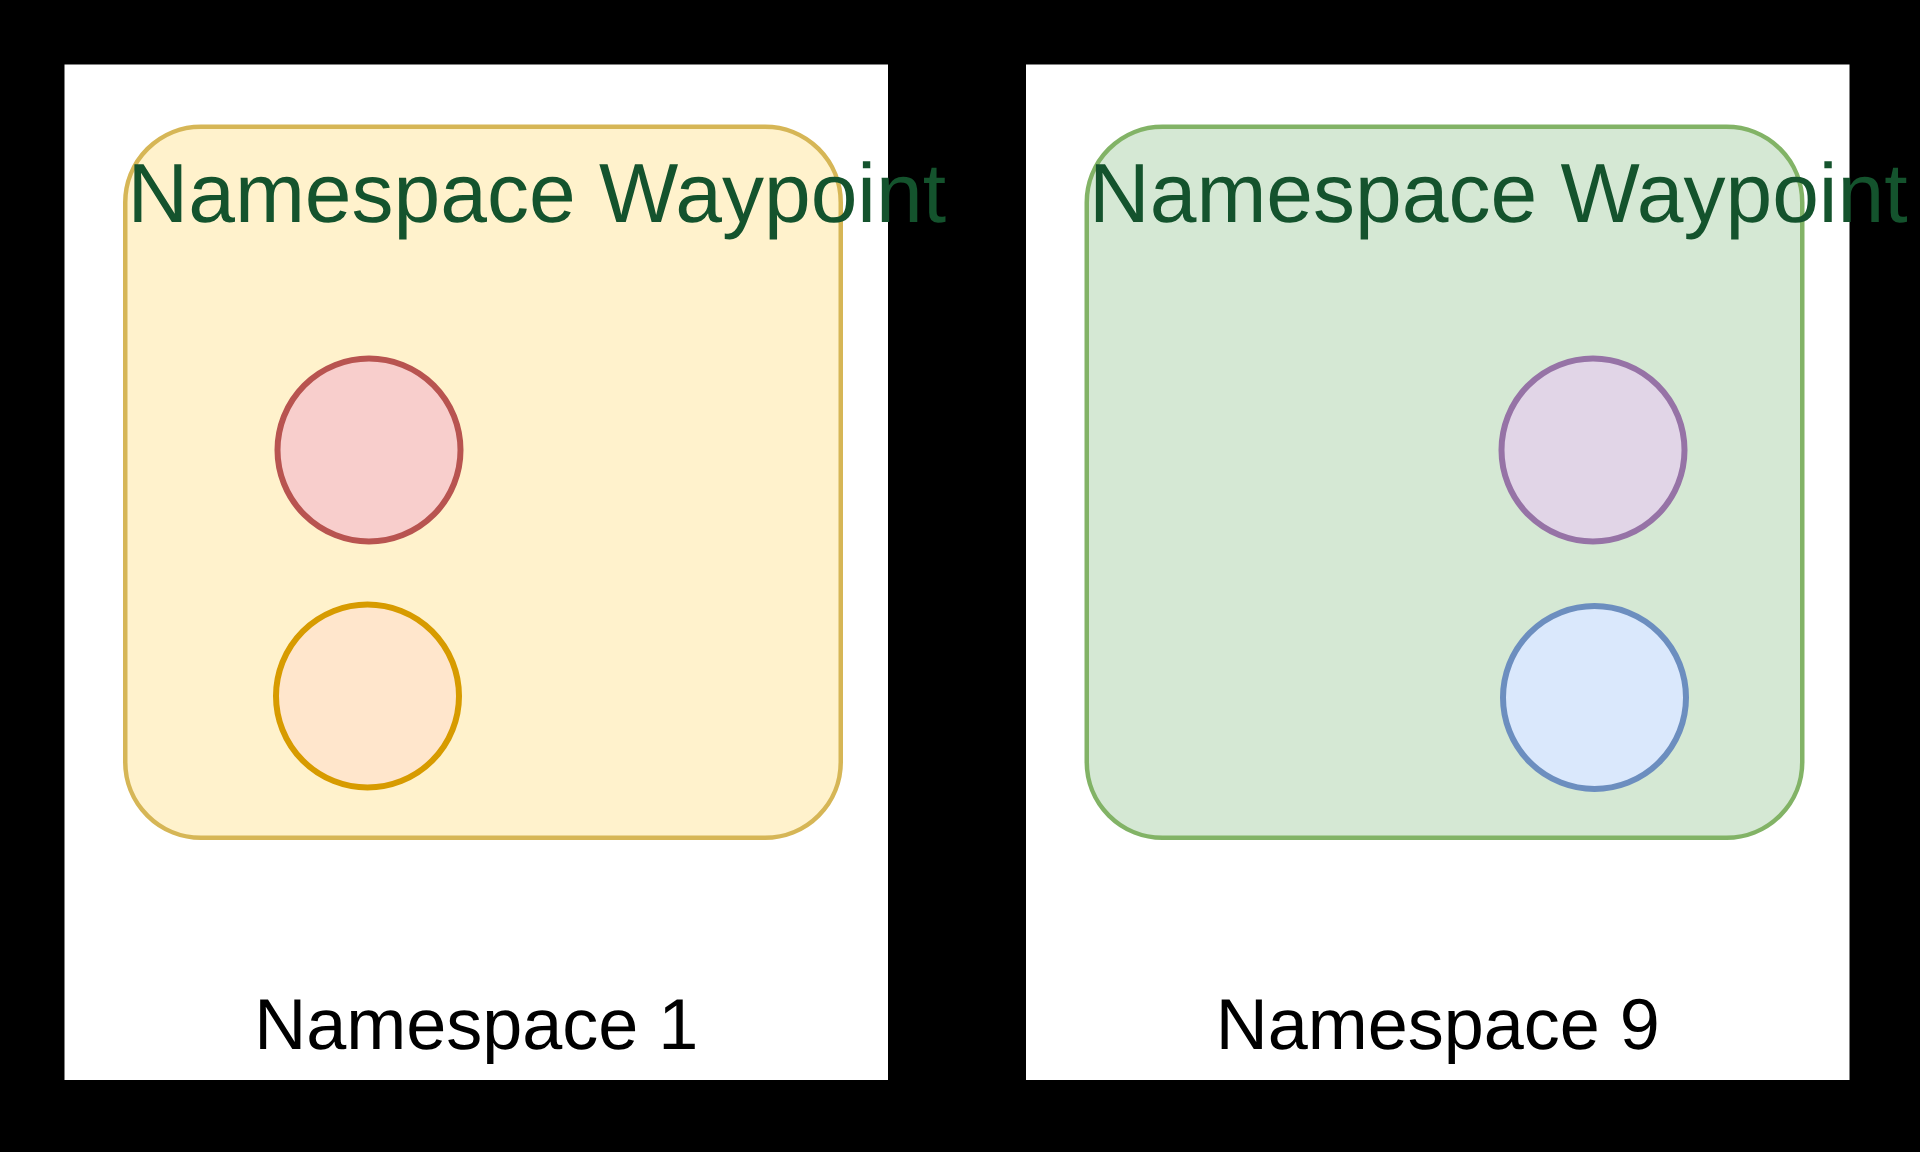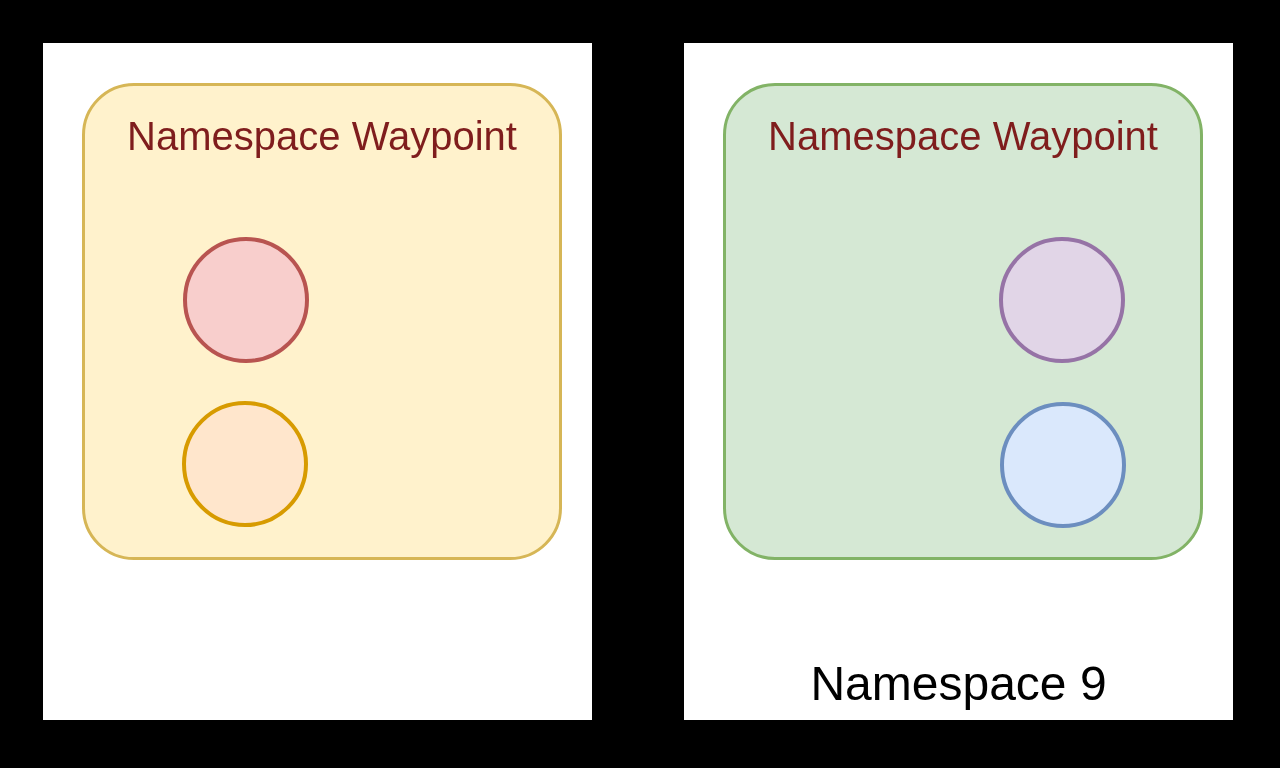--- a/index.html
+++ b/index.html
@@ -34,26 +34,26 @@
     top: 40px;
     width: 480px;
     height: 477px;
     box-sizing: border-box;
     border: 3px solid;
     border-radius: 52px;
   }
   .waypoint-title {
     position: absolute;
     left: 0;
-    top: 28px;
+    top: 12px;
     width: 100%;
     text-align: center;
-    font-size: 40px;
+    font-size: 56px;
     line-height: 1.12;
-    color: #7f1d1d;
+    color: #14532d;
     white-space: nowrap;
   }
   .pod {
     position: absolute;
     width: 118px;
     height: 118px;
     box-sizing: content-box;
     border: 4px solid;
     border-radius: 50%;
   }
@@ -79,20 +79,21 @@
 <body>
 
 <div class="canvas">
 
   <section class="panel left">
     <div class="waypoint" style="background-color: rgb(255, 242, 204); border-color: rgb(214, 182, 86);">
       <div class="waypoint-title">Namespace Waypoint</div>
       <div class="pod top" style="background-color: rgb(248, 206, 204); border-color: rgb(184, 84, 80);"></div>
       <div class="pod bottom" style="background-color: rgb(255, 230, 204); border-color: rgb(215, 155, 0);"></div>
     </div>
+    <div class="caption">Namespace 1</div>
   </section>
 
   <section class="panel right">
     <div class="waypoint" style="background-color: rgb(213, 232, 212); border-color: rgb(130, 179, 102);">
       <div class="waypoint-title">Namespace Waypoint</div>
       <div class="pod top" style="background-color: rgb(225, 213, 231); border-color: rgb(150, 115, 166);"></div>
       <div class="pod bottom" style="background-color: rgb(218, 232, 252); border-color: rgb(108, 142, 191);"></div>
     </div>
     <div class="caption">Namespace 9</div>
   </section>

